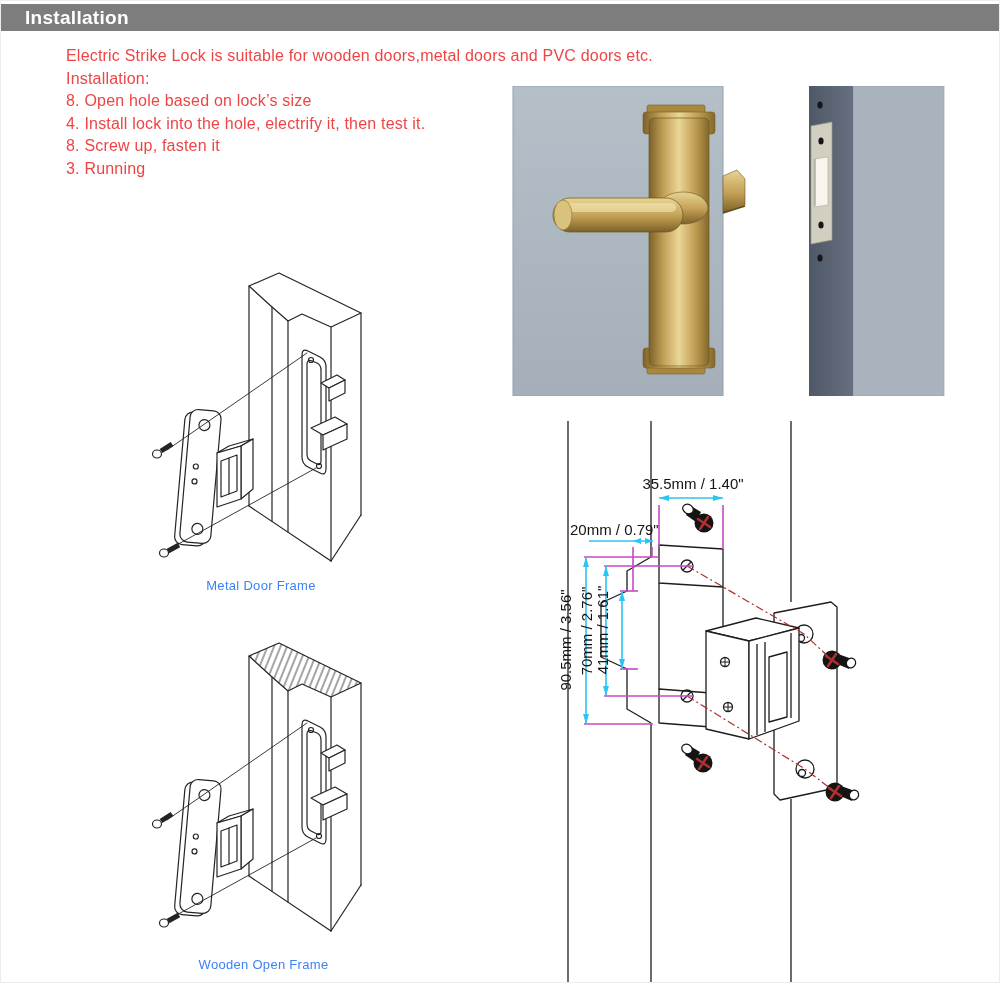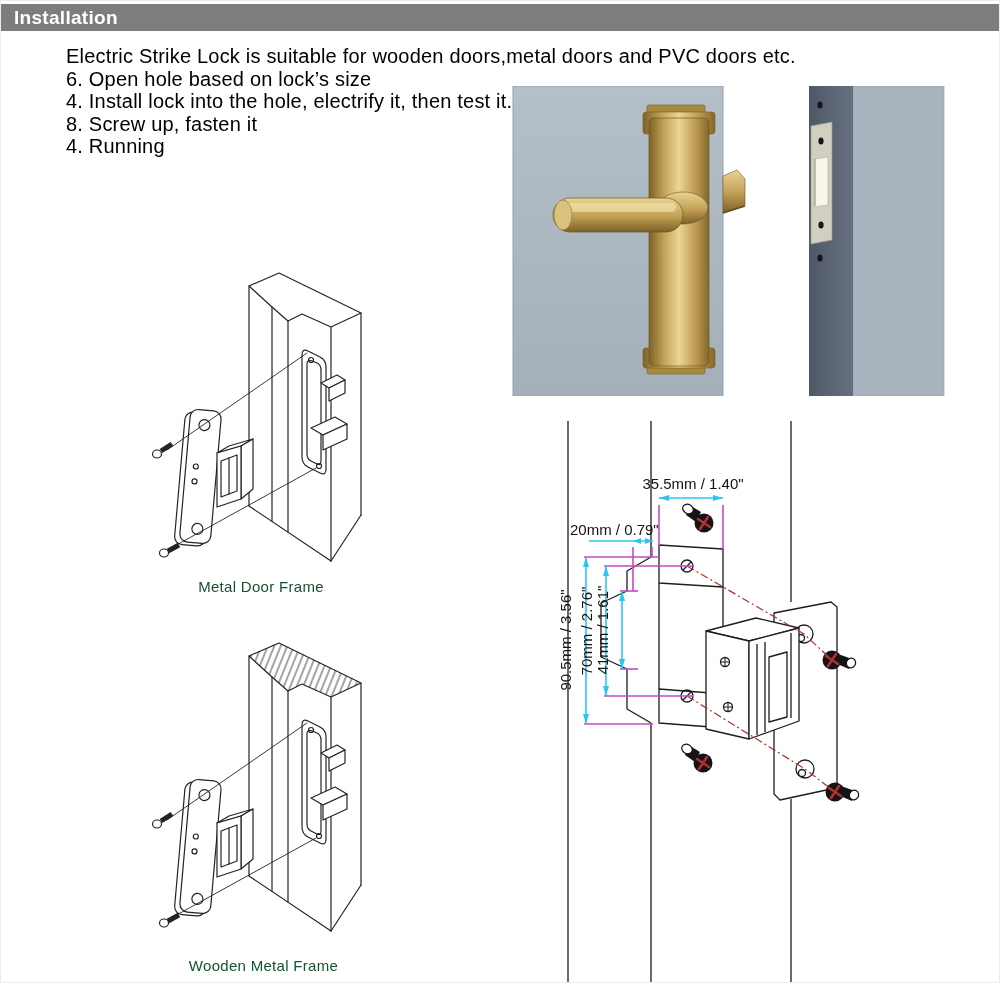--- a/index.html
+++ b/index.html
@@ -4,49 +4,50 @@
 <style>
   html,body{margin:0;padding:0;background:#fff;}
   .page{
     position:relative;width:1000px;height:983px;background:#fff;overflow:hidden;
     font-family:"Liberation Sans",sans-serif;border:1px solid #ececec;box-sizing:border-box;
   }
   .header-bar{
     position:absolute;left:0;top:3px;width:100%;height:27px;background:#7d7d7d;
   }
   .header-bar .title{
-    color:#fff;font-size:19px;font-weight:bold;line-height:27px;padding-left:13px;
+    color:#fff;font-size:19px;font-weight:bold;line-height:27px;padding-left:24px;
     letter-spacing:.3px;
   }
   .intro{
     position:absolute;left:65px;top:44px;width:780px;
-    font-size:20px;line-height:22.5px;color:#000000;letter-spacing:.2px;
+    font-size:16px;line-height:22.5px;color:#ef4444;letter-spacing:.2px;
   }
   .fig{position:absolute;}
   .caption{
-    position:absolute;text-align:center;font-size:15px;color:#14532d;letter-spacing:.3px;
+    position:absolute;text-align:center;font-size:13px;color:#3b82f6;letter-spacing:.3px;
   }
   svg text{font-family:"Liberation Sans",sans-serif;}
   .dim-label{font-size:15px;fill:#141414;}
 </style>
 </head>
 <body>
 
 <div class="page">
 
   <div class="header-bar">
     <div class="title">Installation</div>
   </div>
 
   <div class="intro">
     <div>Electric Strike Lock is suitable for wooden doors,metal doors and PVC doors etc.</div>
-    <div>6. Open hole based on lock’s size</div>
+    <div>Installation:</div>
+    <div>8. Open hole based on lock’s size</div>
     <div>4. Install lock into the hole, electrify it, then test it.</div>
     <div>8. Screw up, fasten it</div>
-    <div>4. Running</div>
+    <div>3. Running</div>
   </div>
 
   <svg class="fig" style="left:505px;top:85px;" width="240" height="310" viewBox="0 0 240 310">
     <defs>
       <linearGradient id="gPanel" x1="0" y1="0" x2="0" y2="1">
         <stop offset="0" stop-color="#b5bfc8"></stop>
           <stop offset="1" stop-color="#a5afb9"></stop>
       </linearGradient>
       <linearGradient id="gBrassH" x1="0" y1="0" x2="1" y2="0">
         <stop offset="0" stop-color="#7c6128"></stop>
@@ -219,21 +220,21 @@
           <ellipse cx="43" cy="290" rx="4.5" ry="4" fill="#fff"></ellipse>
           <path d="M47,288 L58,282" stroke-width="5" stroke-linecap="butt"></path>
         </g>
       </g>
       <g stroke-width="0.9">
         <path d="M46,187 L186,90"></path>
         <path d="M52,284 L195,205"></path>
       </g>
     </g>
   </svg>
-  <div class="caption" style="left:120px;top:956px;width:285px;">Wooden Metal Frame</div>
+  <div class="caption" style="left:120px;top:956px;width:285px;">Wooden Open Frame</div>
 
   <svg class="fig" style="left:540px;top:420px;" width="460" height="563" viewBox="0 0 460 563">
 
     <g stroke="#1d1d1d" stroke-width="1.3" fill="none" stroke-linejoin="round">
       <path d="M27,0 V563"></path>
       <path d="M110,0 V136"></path>
       <path d="M110,302 V563"></path>
       <path d="M250,0 V181"></path>
       <path d="M250,378 V563"></path>
       <path d="M110,136 L86,150 V170 L60,182 V236 L86,248 V288 L110,302"></path>

